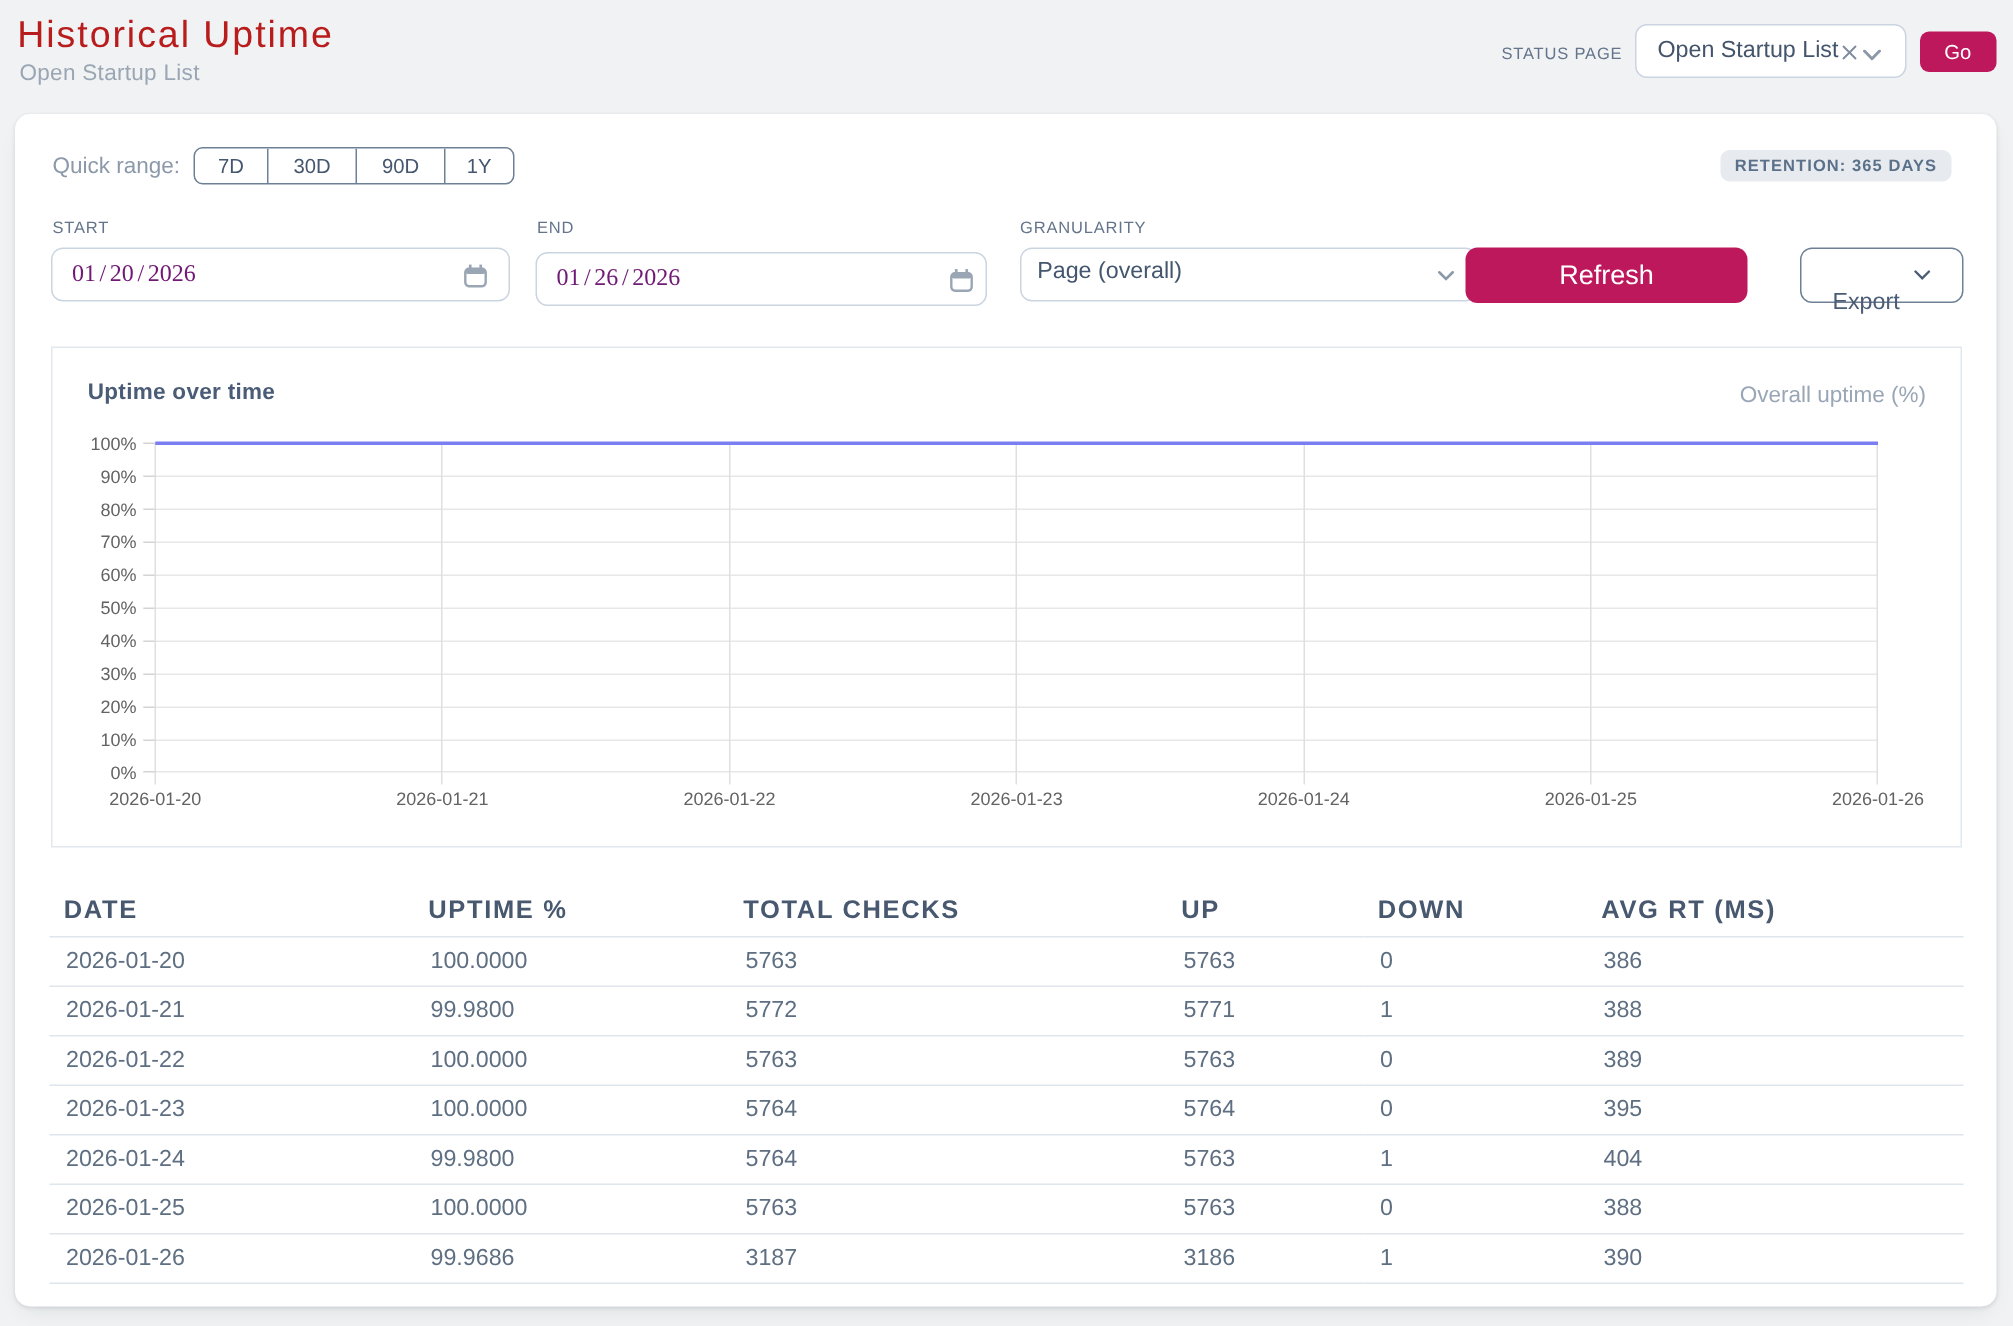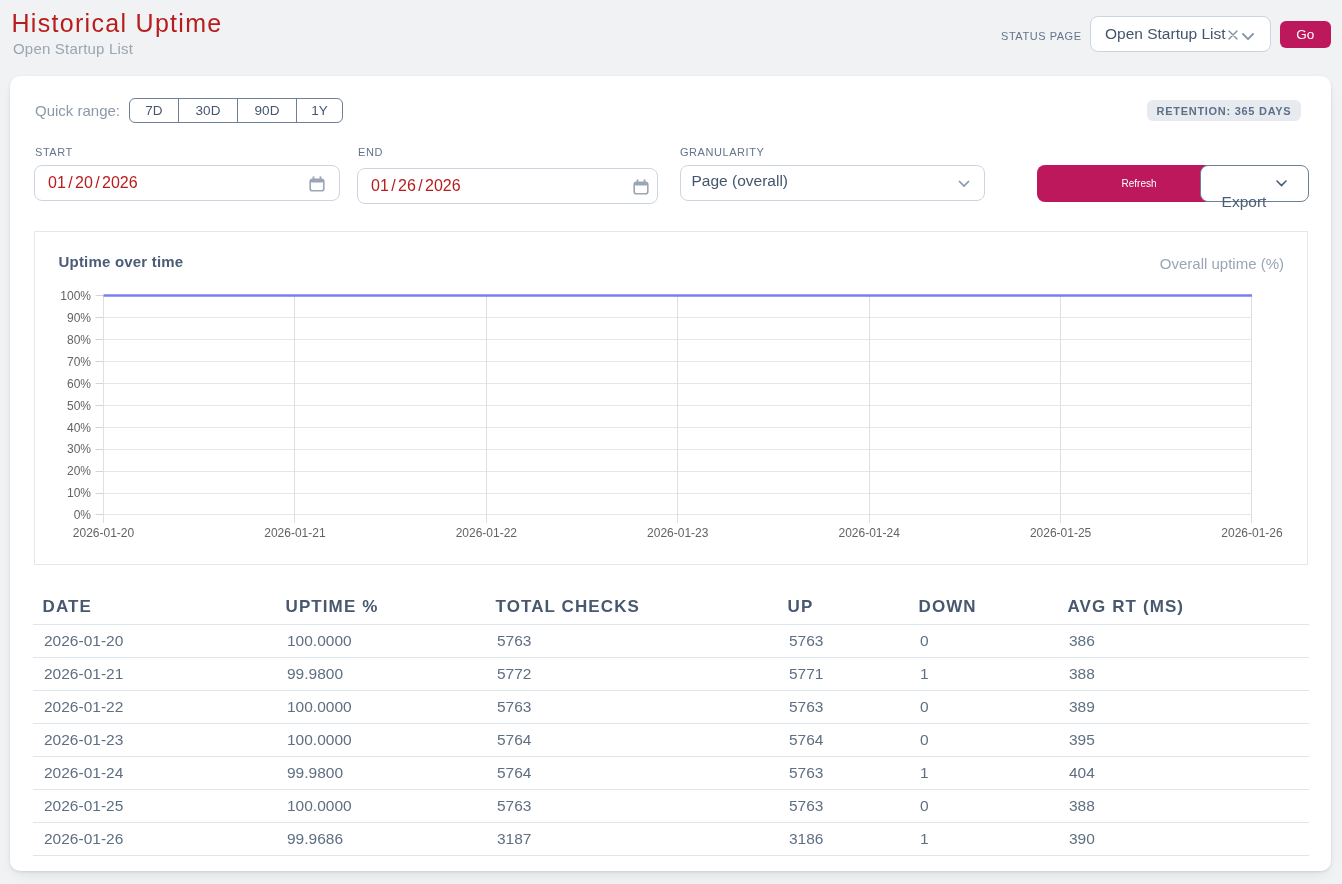--- a/index.html
+++ b/index.html
@@ -10,21 +10,21 @@
 .subtitle { font-size:15px; color:#9aa6b4; letter-spacing:0.2px; }
 .smalllabel { font-size:11px; font-weight:400; color:#64748b; letter-spacing:0.55px; }
 .card { background:#fff; border-radius:10px; box-shadow:0 1px 3px rgba(30,41,59,.12), 0 7px 16px -6px rgba(30,41,59,.10); }
 .select-box { background:#fff; border:1px solid #cbd5e1; border-radius:8px; }
 .btn-blue { background:#be185d; color:#fff; border-radius:8px; display:flex; align-items:center; justify-content:center; }
 .seg { display:flex; border:1px solid #6e8096; border-radius:6px; overflow:hidden; background:#fff; }
 .seg > div { display:flex; align-items:center; justify-content:center; font-size:13.5px; color:#45566e; }
 .seg > div + div { border-left:1px solid #6e8096; }
 .badge { background:#e7eaef; border-radius:6px; font-size:11px; font-weight:700; letter-spacing:0.72px; color:#5b7189; display:flex; align-items:center; }
 .input { background:#fff; border:1px solid #cbd5e1; border-radius:8px; display:flex; align-items:center; }
-.itext { font-size:16px; color:#b91c1c; }
+.itext { font-size:16px; color:#701a75;font-family:Liberation Serif, serif; }
 .sl { margin:0 2.4px; }
 th { font-size:17px; font-weight:700; letter-spacing:1.1px; color:#47586f; text-align:left; padding:0 0 7px 9.5px; border-bottom:1px solid #dfe5ec; }
 td { font-size:15.5px; color:#5f6f82; padding:0 0 0 11px; height:33px; border-bottom:1px solid #dfe5ec; }
 </style>
 </head>
 <body>
 <div class="page">
 
   <h1 class="abs" style="left:11.5px; top:11px;">Historical Uptime</h1>
   <div class="subtitle abs" style="left:13px; top:41px; line-height:15px;">Open Startup List</div>
@@ -75,21 +75,21 @@
   </div>
 
   <div class="smalllabel abs" style="left:680px; top:146px;">GRANULARITY</div>
   <div class="input abs" style="left:680px; top:165px; width:305px; height:36px;">
     <span class="abs" style="left:10.5px; top:5.5px; font-size:15.5px; color:#44566e;">Page (overall)</span>
     <svg class="abs" style="left:277px; top:14px;" width="12" height="8" viewBox="0 0 12 8">
         <path d="M1.5 1.5 L6 6 L10.5 1.5" fill="none" stroke="#8b98a8" stroke-width="1.7" stroke-linecap="round"></path>
       </svg>
   </div>
 
-  <div class="btn-blue abs" style="left:1037px; top:165px; width:204px; height:37px; font-size:10px;">Refresh</div>
+  <div class="btn-blue abs" style="left:977px; top:165px; width:188px; height:37px; font-size:18px;">Refresh</div>
   <div class="abs" style="left:1200px; top:165px; width:109px; height:37px; border:1px solid #6e8096; border-radius:8px; background:#fff; display:flex; align-items:center; justify-content:center; gap:10px;">
     <span style="font-size:15.5px; color:#4b5d76;margin-top:37px;">Export</span>
     <svg width="11" height="7" viewBox="0 0 11 7">
         <path d="M1 1 L5.5 5.5 L10 1" fill="none" stroke="#4b5d76" stroke-width="1.6" stroke-linecap="round"></path>
       </svg>
   </div>
 
   <div class="abs" style="left:34px; top:231px; width:1274px; height:334px; border:1px solid #e2e8ee; border-radius:0; background:#fff;">
     <div class="abs" style="left:23.5px; top:21px; font-size:15px; font-weight:700; color:#4b5c76; letter-spacing:0.2px;">Uptime over time</div>
     <div class="abs" style="right:23px; top:22.5px; font-size:15px; color:#9aa6b6;">Overall uptime (%)</div>

